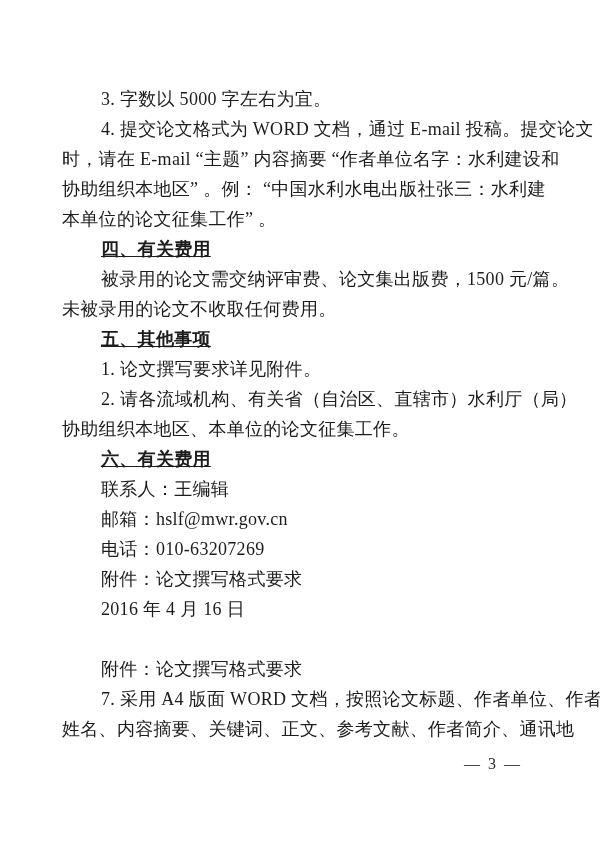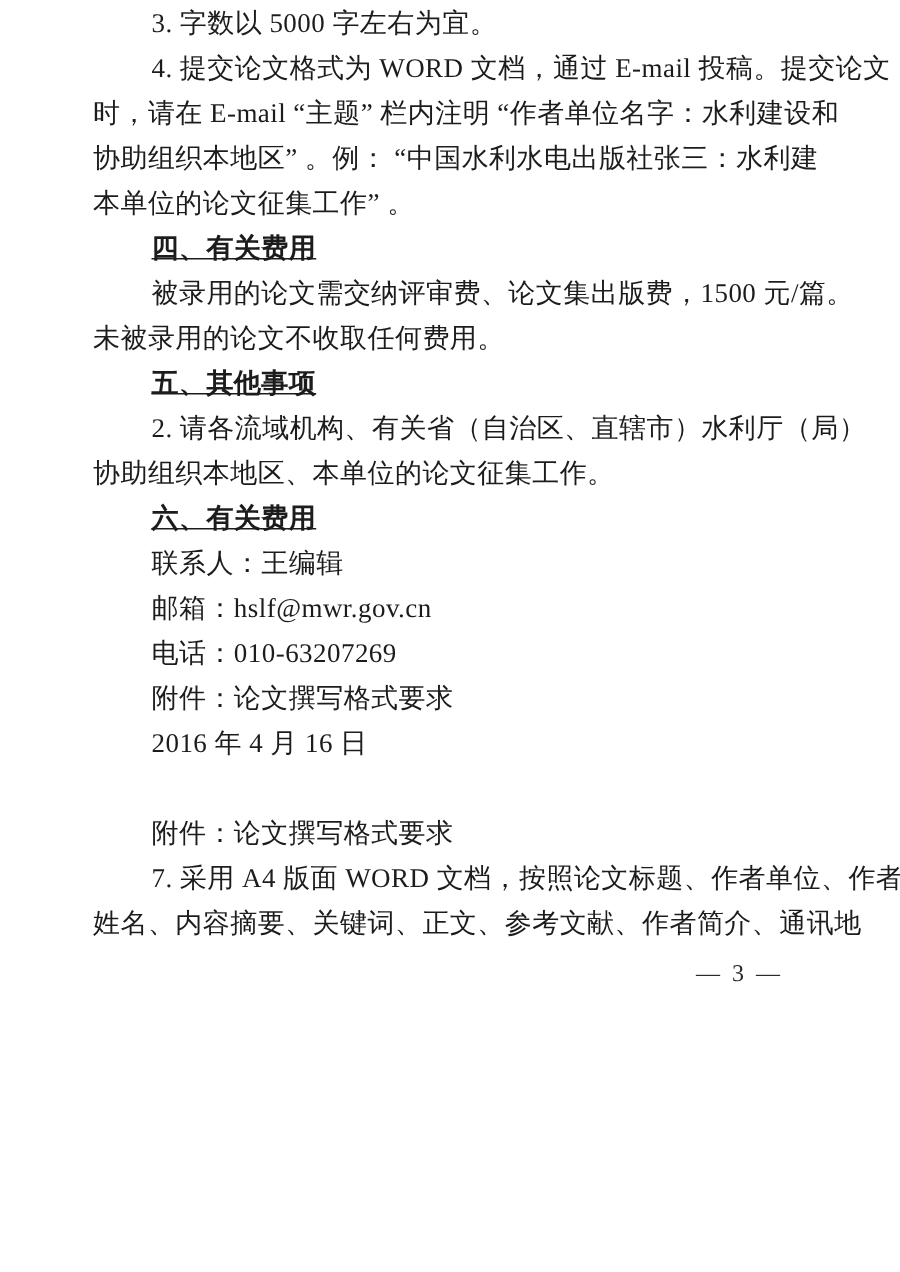--- a/index.html
+++ b/index.html
@@ -14,20 +14,21 @@
     background: #ffffff;
     overflow: hidden;
     font-family: "Liberation Serif", "DejaVu Serif", serif;
     color: #1c1c1c;
   }
   .doc-body {
     position: absolute;
     top: 0;
     left: 62px;
     width: 462px;
+    padding-top: 84px;
     font-size: 18px;
     letter-spacing: 0.3px;
   }
   .line {
     line-height: 30px;
     height: 30px;
     white-space: pre;
   }
   .indent {
     padding-left: 39px;
@@ -51,29 +52,30 @@
   }
 </style>
 </head>
 <body>
 
 <div class="page">
   <div class="doc-body">
 
     <div class="line indent">3. 字数以 5000 字左右为宜。</div>
     <div class="line indent">4. 提交论文格式为 WORD 文档，通过 E-mail 投稿。提交论文</div>
-    <div class="line">时，请在 E-mail “主题” 栏内注明 “作者单位名字：水利建设和</div>
+    <div class="line">时，请在 E-mail “主题” 内容摘要 “作者单位名字：水利建设和</div>
     <div class="line">协助组织本地区” 。例： “中国水利水电出版社张三：水利建</div>
     <div class="line">本单位的论文征集工作” 。</div>
 
     <div class="line heading">四、有关费用</div>
     <div class="line indent">被录用的论文需交纳评审费、论文集出版费，1500 元/篇。</div>
     <div class="line">未被录用的论文不收取任何费用。</div>
 
     <div class="line heading">五、其他事项</div>
+    <div class="line indent">1. 论文撰写要求详见附件。</div>
     <div class="line indent">2. 请各流域机构、有关省（自治区、直辖市）水利厅（局）</div>
     <div class="line">协助组织本地区、本单位的论文征集工作。</div>
 
     <div class="line heading">六、有关费用</div>
     <div class="line indent">联系人：王编辑</div>
     <div class="line indent">邮箱：hslf@mwr.gov.cn</div>
     <div class="line indent">电话：010-63207269</div>
     <div class="line indent">附件：论文撰写格式要求</div>
     <div class="line indent">2016 年 4 月 16 日</div>
 

